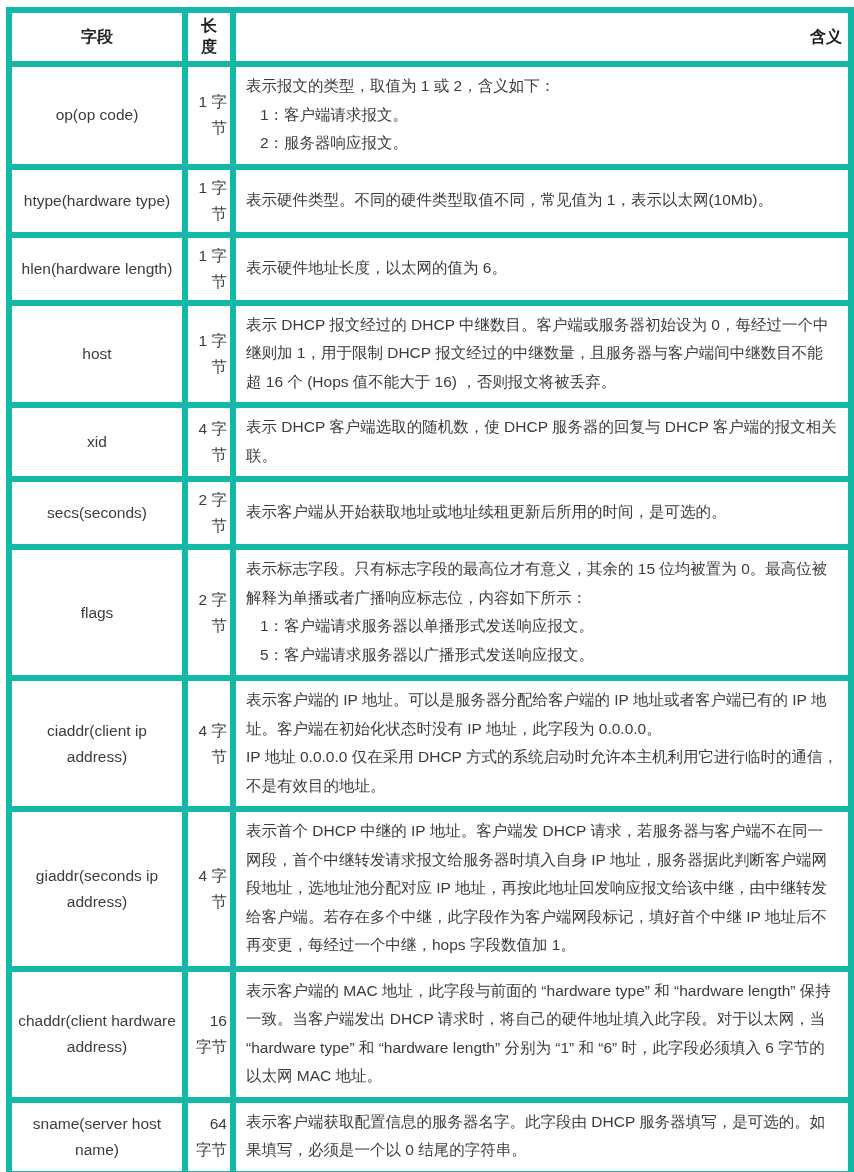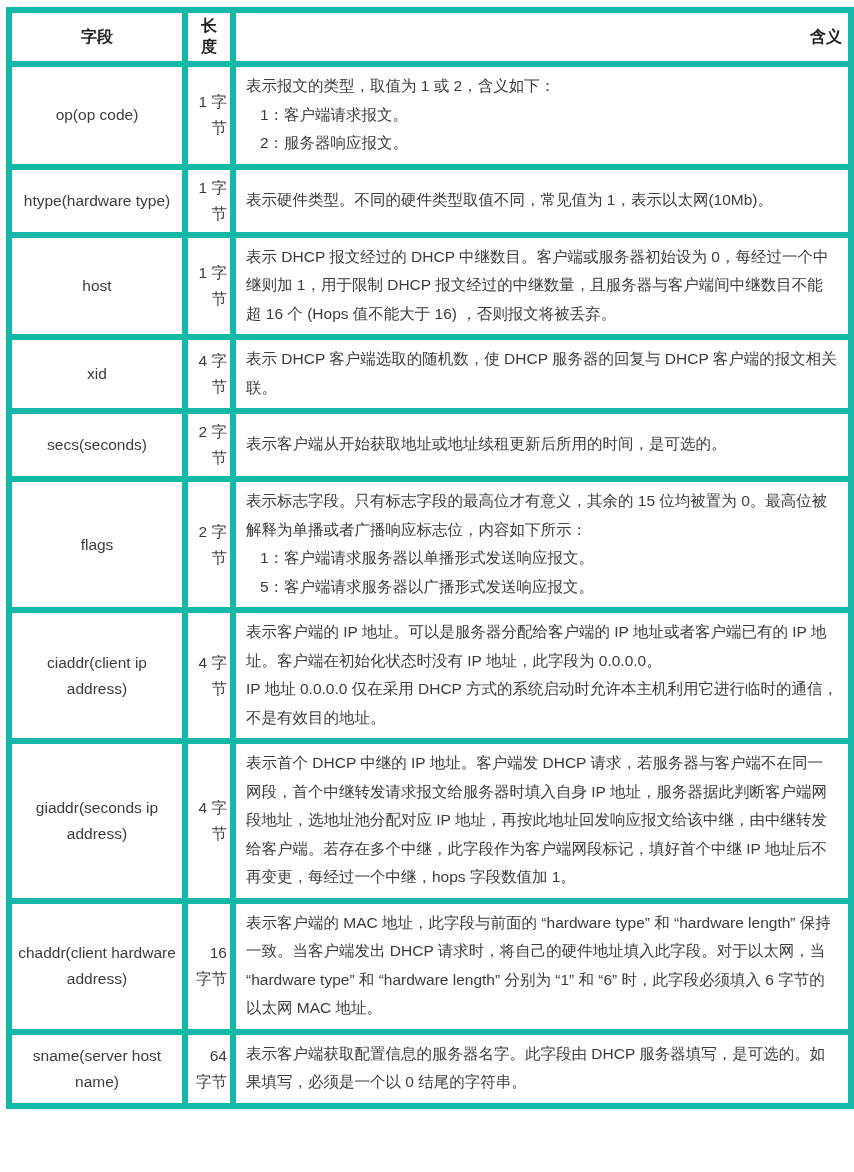--- a/index.html
+++ b/index.html
@@ -85,20 +85,27 @@
           </td>
         </tr>
         <tr>
           <td class="c-field">htype(hardware type)</td>
           <td class="c-len">1 字节</td>
           <td class="c-meaning">
             <div class="para">表示硬件类型。不同的硬件类型取值不同，常见值为 1，表示以太网(10Mb)。</div>
           </td>
         </tr>
         <tr>
+          <td class="c-field">hlen(hardware length)</td>
+          <td class="c-len">1 字节</td>
+          <td class="c-meaning">
+            <div class="para">表示硬件地址长度，以太网的值为 6。</div>
+          </td>
+        </tr>
+        <tr>
           <td class="c-field">host</td>
           <td class="c-len">1 字节</td>
           <td class="c-meaning">
             <div class="para">表示 DHCP 报文经过的 DHCP 中继数目。客户端或服务器初始设为 0，每经过一个中继则加 1，用于限制 DHCP 报文经过的中继数量，且服务器与客户端间中继数目不能超 16 个 (Hops 值不能大于 16) ，否则报文将被丢弃。</div>
           </td>
         </tr>
         <tr>
           <td class="c-field">xid</td>
           <td class="c-len">4 字节</td>
           <td class="c-meaning">

